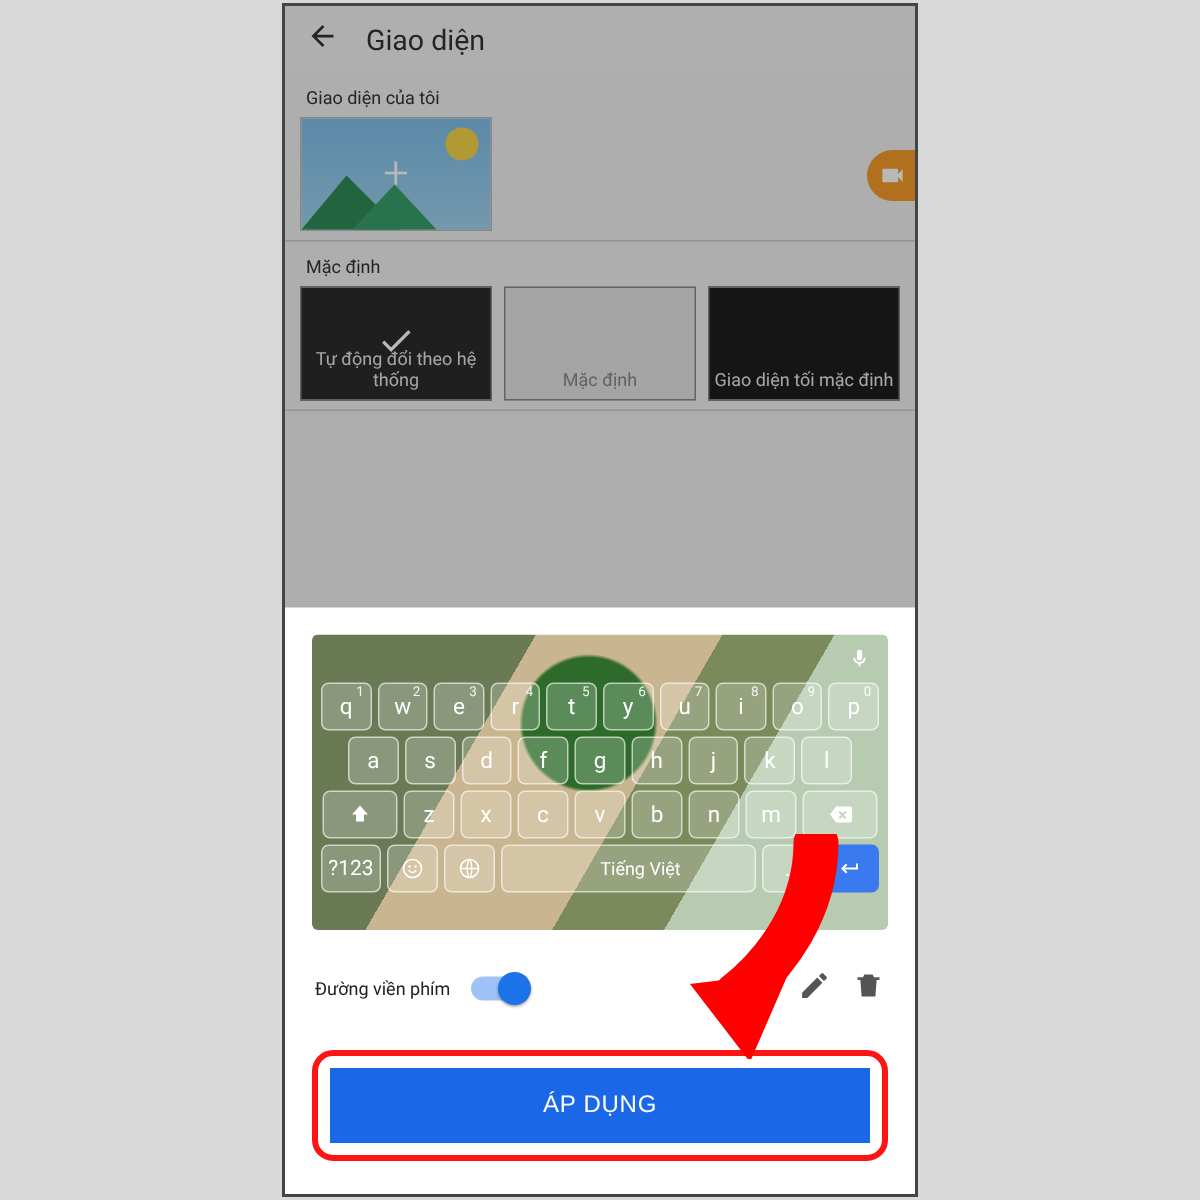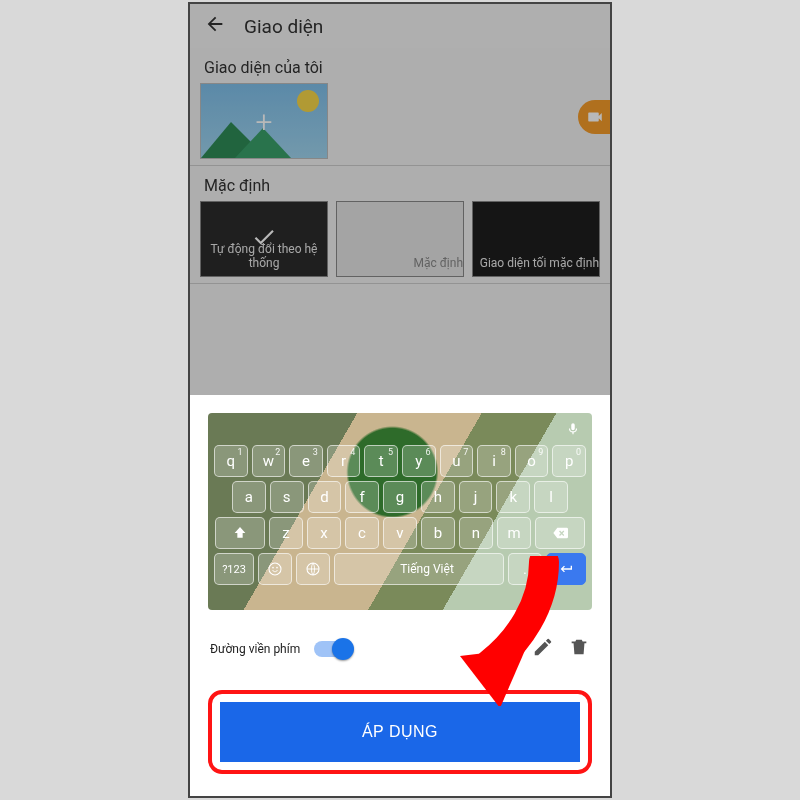--- a/index.html
+++ b/index.html
@@ -9,31 +9,31 @@
   .phone {
     width: 424px; height: 796px; background: #f0abfc; border: 2px solid #444; position: relative; overflow: hidden;
   }
 
   
   .dimlayer { position: absolute; inset: 0; background: #f1f1f1; }
   .topbar { height: 44px; display: flex; align-items: center; padding: 0 14px; gap: 18px; background: #f3f3f3; }
   .topbar .back svg { width: 22px; height: 22px; }
   .topbar .title { font-size: 19px; color: #333; }
 
-  .section-lbl { font-size: 16px; color: #333; padding: 10px 14px 6px; }
+  .section-lbl { font-size: 12px; color: #333; padding: 10px 14px 6px; }
   .row { display: flex; gap: 8px; padding: 0 10px; }
   .rowline { height: 1px; background: #ccc; margin: 6px 0 0; }
 
   .mytheme { width: 128px; height: 76px; background: linear-gradient(#7fbfe9,#9fd4ef); position: relative; border:1px solid #bbb; }
   .mytheme .sun { position:absolute; right:8px; top:6px; width:22px; height:22px; background:#f6d648; border-radius:50%; }
   .mytheme .mtn { position:absolute; left:0; bottom:0; width:0; height:0; border-left:30px solid transparent; border-right:36px solid transparent; border-bottom:36px solid #2e8b57; }
   .mytheme .mtn2{ position:absolute; left:34px; bottom:0; width:0;height:0;border-left:28px solid transparent;border-right:28px solid transparent;border-bottom:30px solid #3aa06a;}
   .mytheme .plus { position:absolute; left:50%; top:50%; transform:translate(-50%,-50%); color:#fff; font-size:30px; font-weight:300; }
 
-  .thopt { width: 128px; height: 76px; position: relative; display:flex; align-items:flex-end; justify-content:flex-end; font-size:12px; color:#e8e8e8; text-align:center; padding-bottom:6px; border:1px solid #888;}
+  .thopt { width: 128px; height: 76px; position: relative; display:flex; align-items:flex-end; justify-content:center; font-size:12px; color:#e8e8e8; text-align:center; padding-bottom:6px; border:1px solid #888;}
   .thopt.dark { background:#2b2b2b; }
   .thopt.light { background:#e4e4e4; color:#888; }
   .thopt.dark2 { background:#1e1e1e; }
   .thopt .chk { position:absolute; left:50%; top:22px; transform:translateX(-50%); color:#fff; }
   .thopt .chk svg{width:26px;height:26px;}
 
   .cam-badge { position:absolute; right:-2px; top:96px; width:34px; height:34px; background:#f49b2a; border-radius:50% 0 0 50%/50%; display:flex;align-items:center;justify-content:center;}
   .cam-badge svg{width:18px;height:18px;fill:#fff;}
 
   
@@ -59,21 +59,21 @@
   .key svg{width:16px;height:16px;fill:#fff;}
 
   .controls{display:flex;align-items:center;gap:14px;margin-top:26px;padding:0 2px;}
   .controls .lbl{font-size:12px;color:#222;}
   .toggle{width:38px;height:16px;background:#9fc3f7;border-radius:10px;position:relative;}
   .toggle::after{content:"";position:absolute;right:-2px;top:-3px;width:22px;height:22px;border-radius:50%;background:#1a73e8;box-shadow:0 1px 2px rgba(0,0,0,.4);}
   .spacer{flex:1;}
   .iconbtn svg{width:22px;height:22px;fill:#555;}
 
   .apply-wrap{margin-top:28px;border:4px solid #ff1414;border-radius:14px;padding:8px 8px;}
-  .apply{width:100%;height:60px;background:#1a67e8;color:#fff;border:none;font-size:16px;letter-spacing:.5px;}
+  .apply{width:100%;height:50px;background:#1a67e8;color:#fff;border:none;font-size:16px;letter-spacing:.5px;}
 
   
   .arrow{position:absolute;pointer-events:none;}
   .arrow svg{display:block;}
 </style>
 </head>
 <body>
 
 <div class="phone">
 
@@ -162,21 +162,21 @@
             </svg>
           </div>
         <div id="kb-r3-mid" style="display:contents"><div class="key">z</div><div class="key">x</div><div class="key">c</div><div class="key">v</div><div class="key">b</div><div class="key">n</div><div class="key">m</div></div>
         <div class="key wide">
             <svg viewBox="0 0 24 24">
               <path d="M22 4H8l-6 8 6 8h14a2 2 0 0 0 2-2V6a2 2 0 0 0-2-2zm-3.6 11L17 16.4 14.6 14 12 16.4 10.6 15l2.6-2.6L10.6 9.8 12 8.4l2.6 2.6L17 8.4l1.4 1.4-2.6 2.6z" fill="#fff"></path>
             </svg>
           </div>
       </div>
       <div class="krow">
-        <div class="key wide" style="font-size:11px">?123</div>
+        <div class="key wide" style="font-size:14px">?123</div>
         <div class="key">
             <svg viewBox="0 0 24 24">
               <circle cx="12" cy="12" r="9" fill="none" stroke="#fff" stroke-width="1.6"></circle>
               <circle cx="9" cy="10" r="1.2" fill="#fff"></circle>
               <circle cx="15" cy="10" r="1.2" fill="#fff"></circle>
               <path d="M8.5 14c1 1.4 2.2 2 3.5 2s2.5-.6 3.5-2" stroke="#fff" stroke-width="1.4" fill="none" stroke-linecap="round"></path>
             </svg>
           </div>
         <div class="key">
             <svg viewBox="0 0 24 24">

